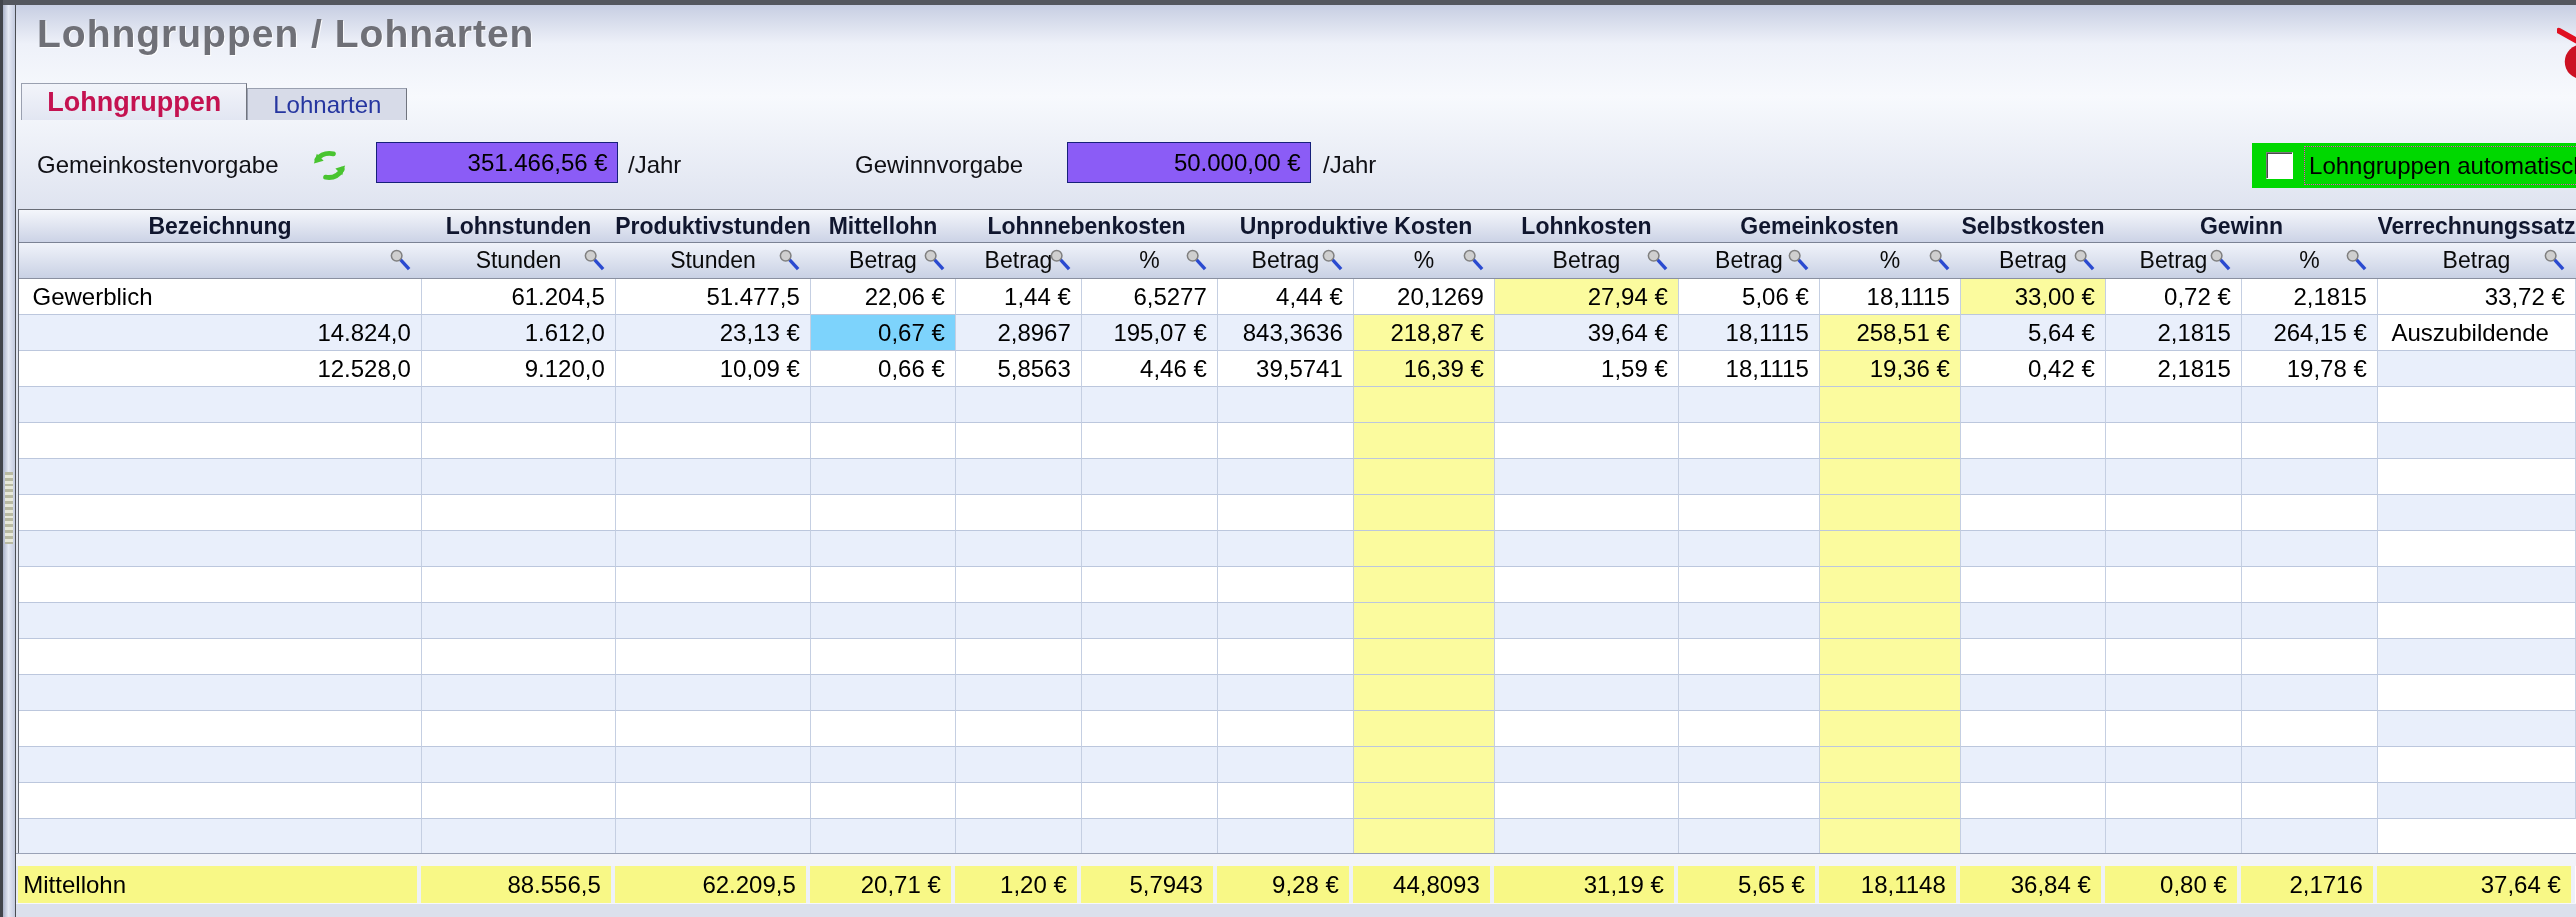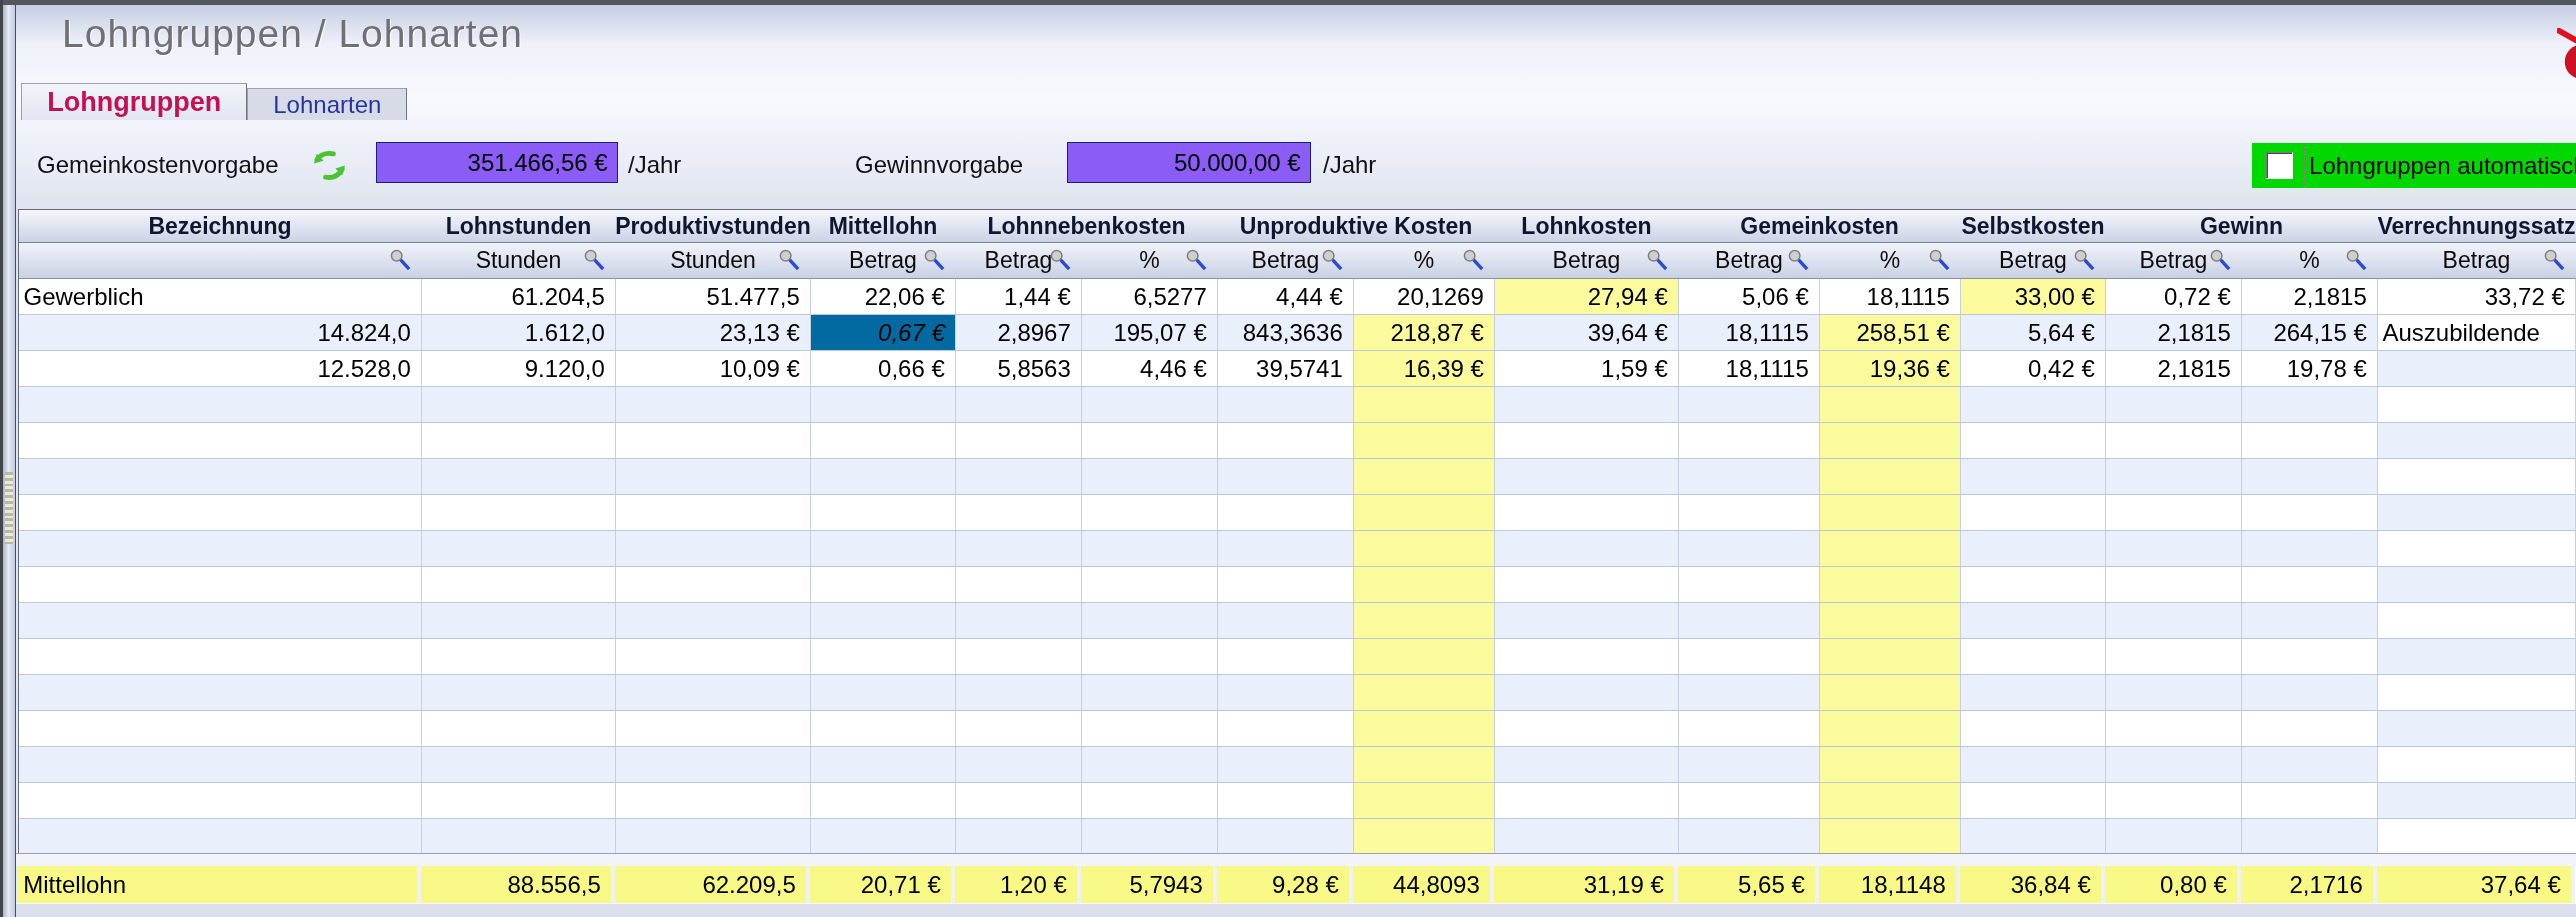--- a/index.html
+++ b/index.html
@@ -11,22 +11,22 @@
   
   .top-strip{position:absolute;left:0;top:0;width:2576px;height:4.8px;background:#54575e;}
   .left-edge{position:absolute;left:0;top:0;width:2.9px;height:918px;background:#42454b;}
   .left-rail{position:absolute;left:2.9px;top:4.8px;width:12.6px;height:913px;
     background:linear-gradient(to right,#aab2c8,#e6eaf5 45%,#c3cade);}
   .rail-grip{position:absolute;left:1.9px;top:467px;width:7.8px;height:72px;
     background:repeating-linear-gradient(to bottom,#b9baa2 0 2.9px,#e8e9da 2.9px 5.8px);}
   .panel{position:absolute;left:15.5px;top:4.8px;width:2560px;height:913px;
     background:linear-gradient(to bottom,#c7cee2 0,#eef1f9 39px,#f7f9fd 92px,#dde2ef 213px,#e7ebf5 912px);}
   
-  .page-title{position:absolute;left:37px;top:11.6px;font-size:39px;font-weight:normal;
-    color:#6f7077;letter-spacing:1px;text-shadow:1px 1px 0 rgba(255,255,255,.85);margin-left:25px;}
+  .page-title{position:absolute;left:37px;top:11.6px;font-size:39px;font-weight:bold;
+    color:#6f7077;letter-spacing:1px;text-shadow:1px 1px 0 rgba(255,255,255,.85);}
   .tabs{position:absolute;left:21.3px;top:83px;height:37px;display:flex;align-items:flex-end;}
   .tab{box-sizing:border-box;height:32px;padding:8px 25px;display:flex;align-items:center;
     background:#d7dbe8;border:1px solid #9aa0b0;border-bottom:none;border-right:1.9px solid #70747e;
     font-size:24px;color:#2636a0;}
   .tab.active{height:37px;background:linear-gradient(#f2f4fa,#e2e6f2);
     font-size:27px;font-weight:bold;color:#c41250;border-right:1.9px solid #70747e;}
   
   .tb-label{position:absolute;font-size:24px;color:#101015;top:151px;}
   .refresh{position:absolute;left:310px;top:144px;width:39px;height:43px;}
   .tb-input{position:absolute;top:142px;height:39px;box-sizing:content-box;
@@ -50,21 +50,21 @@
   .gh-cell{height:32px;display:flex;align-items:center;justify-content:center;
     font-size:23px;font-weight:bold;color:#10162e;white-space:nowrap;overflow:hidden;}
   .sh-row{background:linear-gradient(#f0f3fa,#c9d1e4);border-bottom:1px solid #8a90a0;}
   .sh-cell{position:relative;height:35px;display:flex;align-items:center;justify-content:center;
     font-size:23px;color:#0a0a0a;white-space:nowrap;}
   .sh-cell .mag{position:absolute;right:9.7px;top:5.8px;width:23px;height:23px;}
   .cell{box-sizing:border-box;height:36px;display:flex;align-items:center;
     justify-content:flex-end;padding:0 9.7px;font-size:24px;color:#000;
     border-right:1px solid #c5cfe2;border-bottom:1px solid #bcc7dd;
     background:#fff;white-space:nowrap;overflow:hidden;}
-  .cell.name{justify-content:flex-start;padding-left:5px;}
+  .cell.name{justify-content:flex-start;padding-left:14px;}
   .cell.ycol{background:#fbfb9e;}
   .sep-band{position:absolute;left:15.5px;top:853px;width:2560px;height:12.6px;
     background:#f2f4f9;border-top:1.9px solid #9aa2b6;box-sizing:border-box;}
   .sum-wrap{position:absolute;left:17.5px;top:866px;width:2559px;height:37px;overflow:hidden;}
   .sum-cell{box-sizing:border-box;height:37px;display:flex;align-items:center;justify-content:flex-end;
     padding:0 9.7px;font-size:24px;color:#000;background:#f8f886;border-right:4.8px solid #eef1f8;
     white-space:nowrap;overflow:hidden;}
   .sum-cell.name{justify-content:flex-start;padding-left:5.8px;}
   .bottom-strip{position:absolute;left:15.5px;top:903px;width:2560px;height:14.5px;
     background:#dbe0ec;border-top:1.9px solid #f5f7fb;box-sizing:border-box;}
@@ -247,21 +247,21 @@
       <div class="cell ycol">27,94 €</div>
       <div class="cell">5,06 €</div>
       <div class="cell">18,1115</div>
       <div class="cell ycol">33,00 €</div>
       <div class="cell">0,72 €</div>
       <div class="cell">2,1815</div>
       <div class="cell">33,72 €</div>
       <div class="cell alt" style="background: rgb(233, 239, 251);">14.824,0</div>
       <div class="cell alt" style="background: rgb(233, 239, 251);">1.612,0</div>
       <div class="cell alt" style="background: rgb(233, 239, 251);">23,13 €</div>
-      <div class="cell alt" style="background: #0369a1; font-style: italic;">0,67 €</div>
+      <div class="cell alt" style="background: #7dd3fc;">0,67 €</div>
       <div class="cell alt" style="background: rgb(233, 239, 251);">2,8967</div>
       <div class="cell alt" style="background: rgb(233, 239, 251);">195,07 €</div>
       <div class="cell alt" style="background: rgb(233, 239, 251);">843,3636</div>
       <div class="cell alt ycol">218,87 €</div>
       <div class="cell alt" style="background: rgb(233, 239, 251);">39,64 €</div>
       <div class="cell alt" style="background: rgb(233, 239, 251);">18,1115</div>
       <div class="cell alt ycol">258,51 €</div>
       <div class="cell alt" style="background: rgb(233, 239, 251);">5,64 €</div>
       <div class="cell alt" style="background: rgb(233, 239, 251);">2,1815</div>
       <div class="cell alt" style="background: rgb(233, 239, 251);">264,15 €</div>

